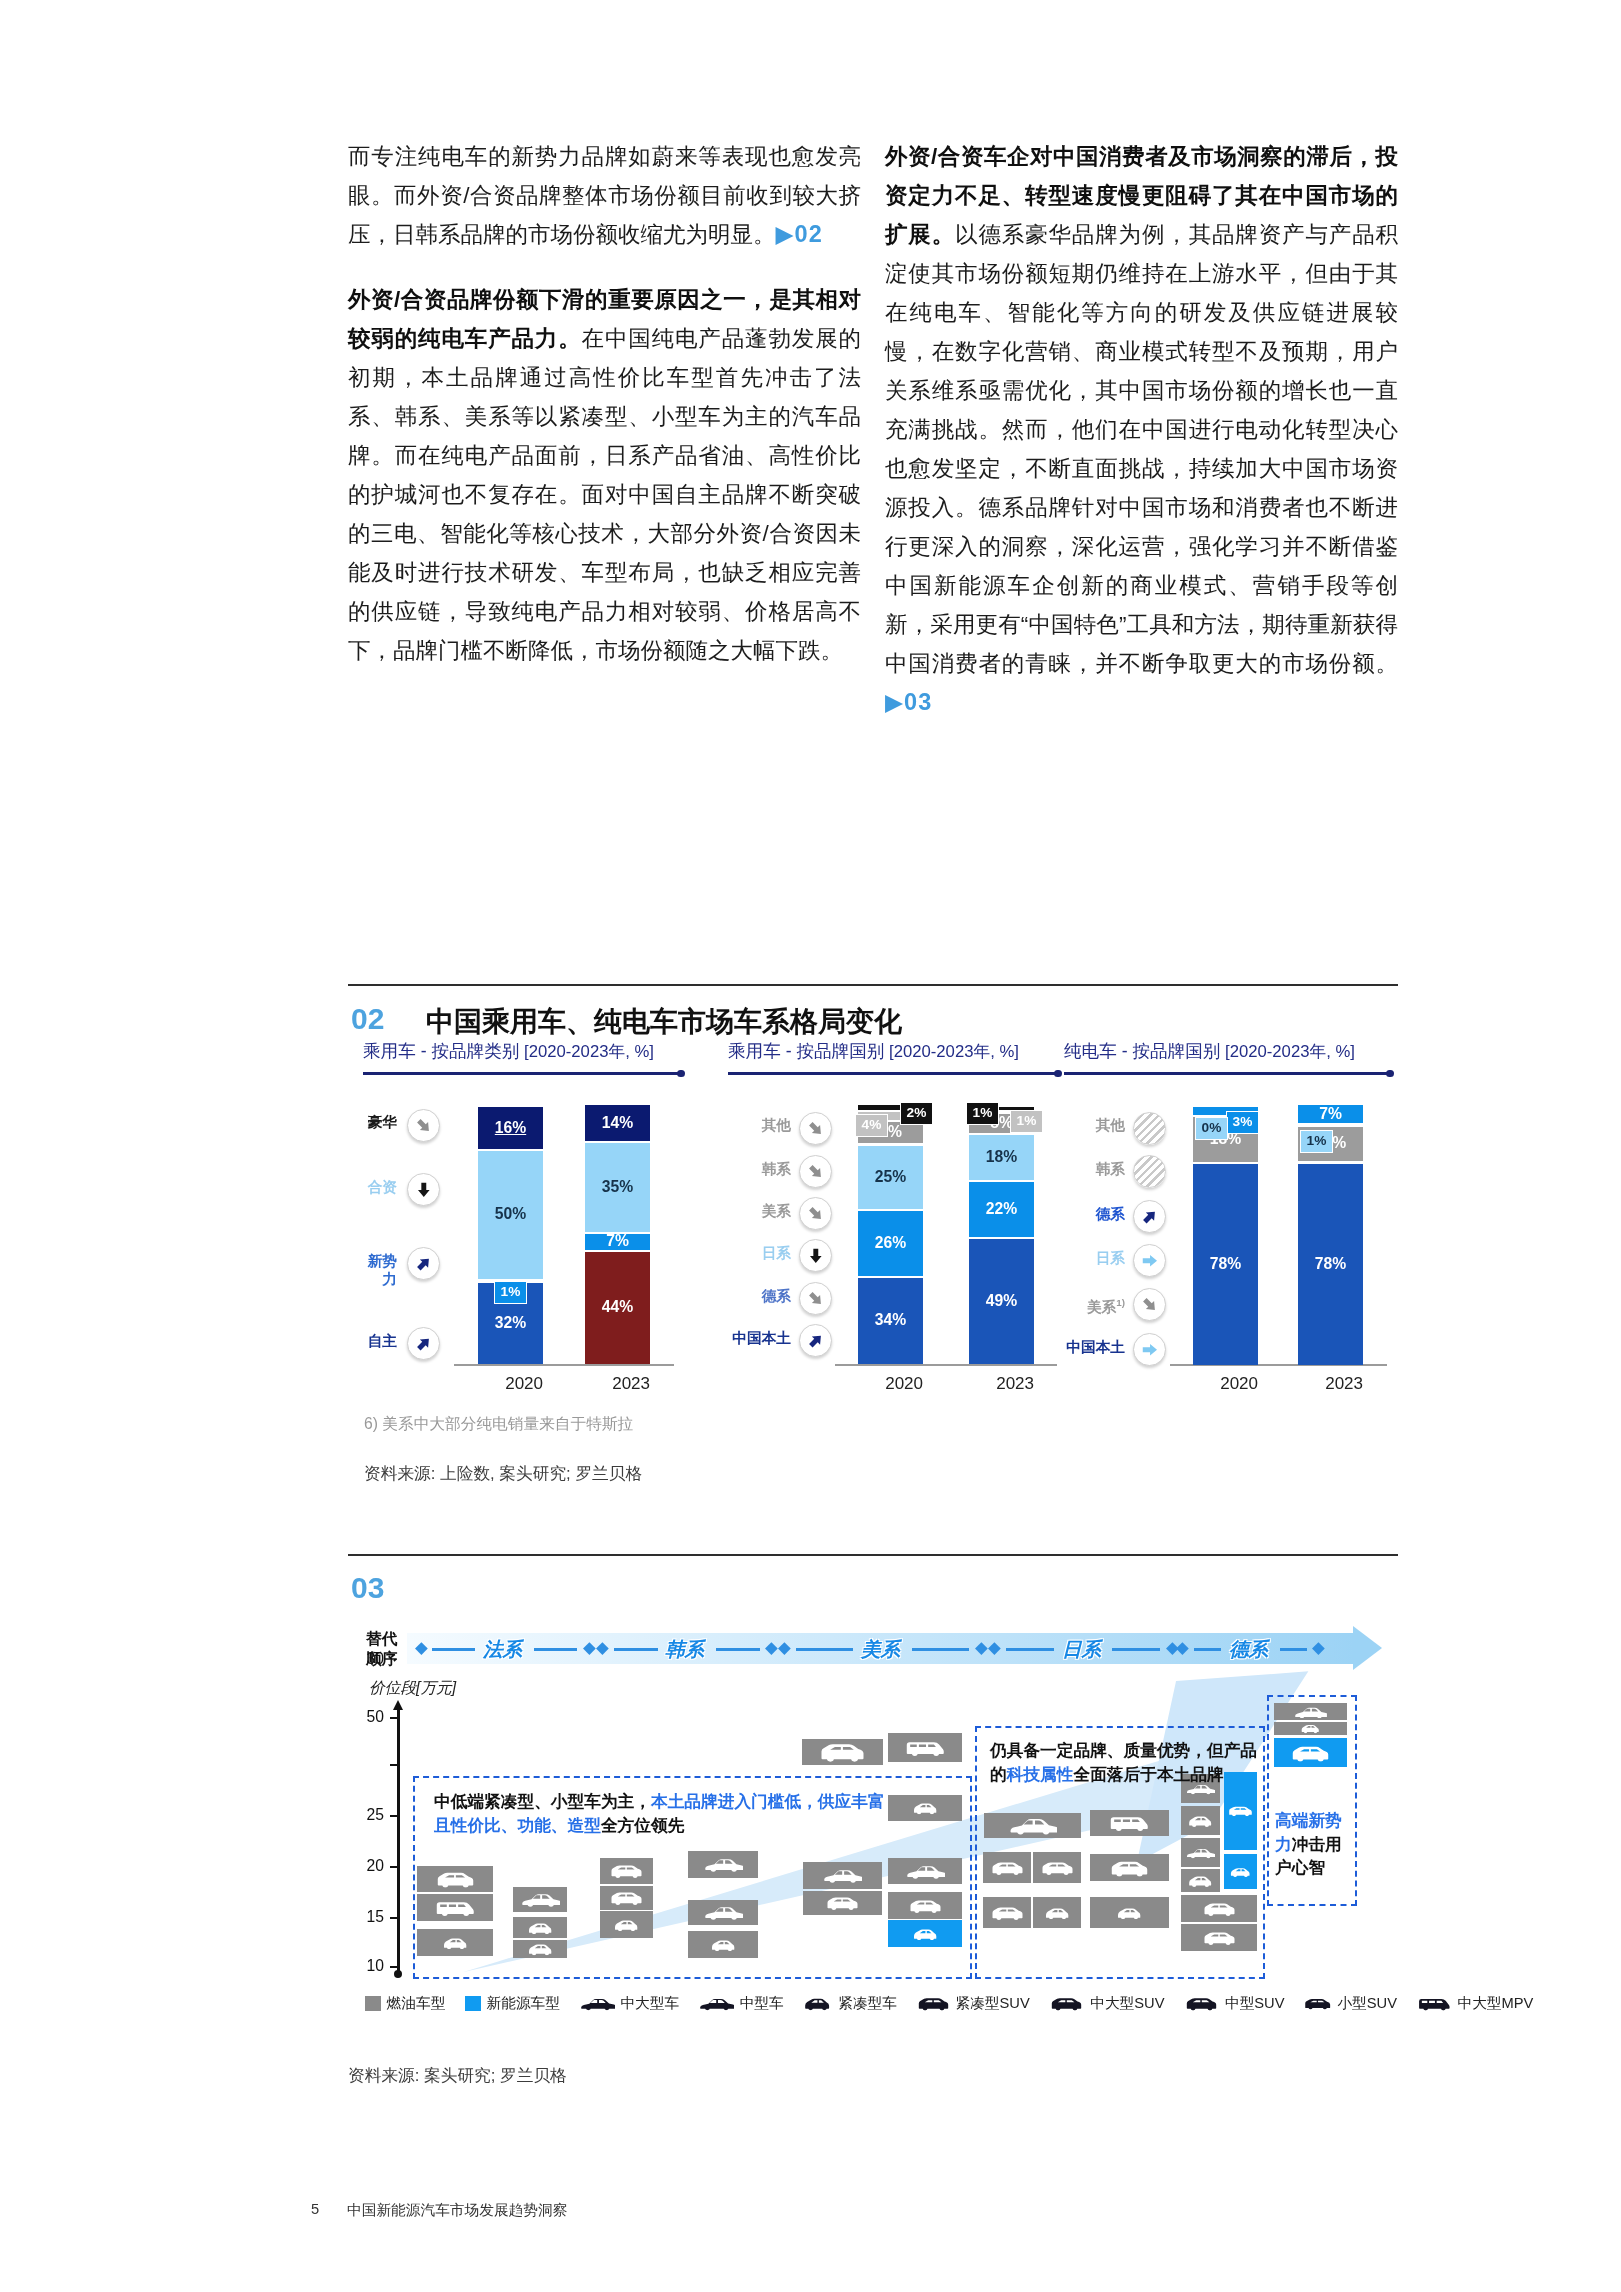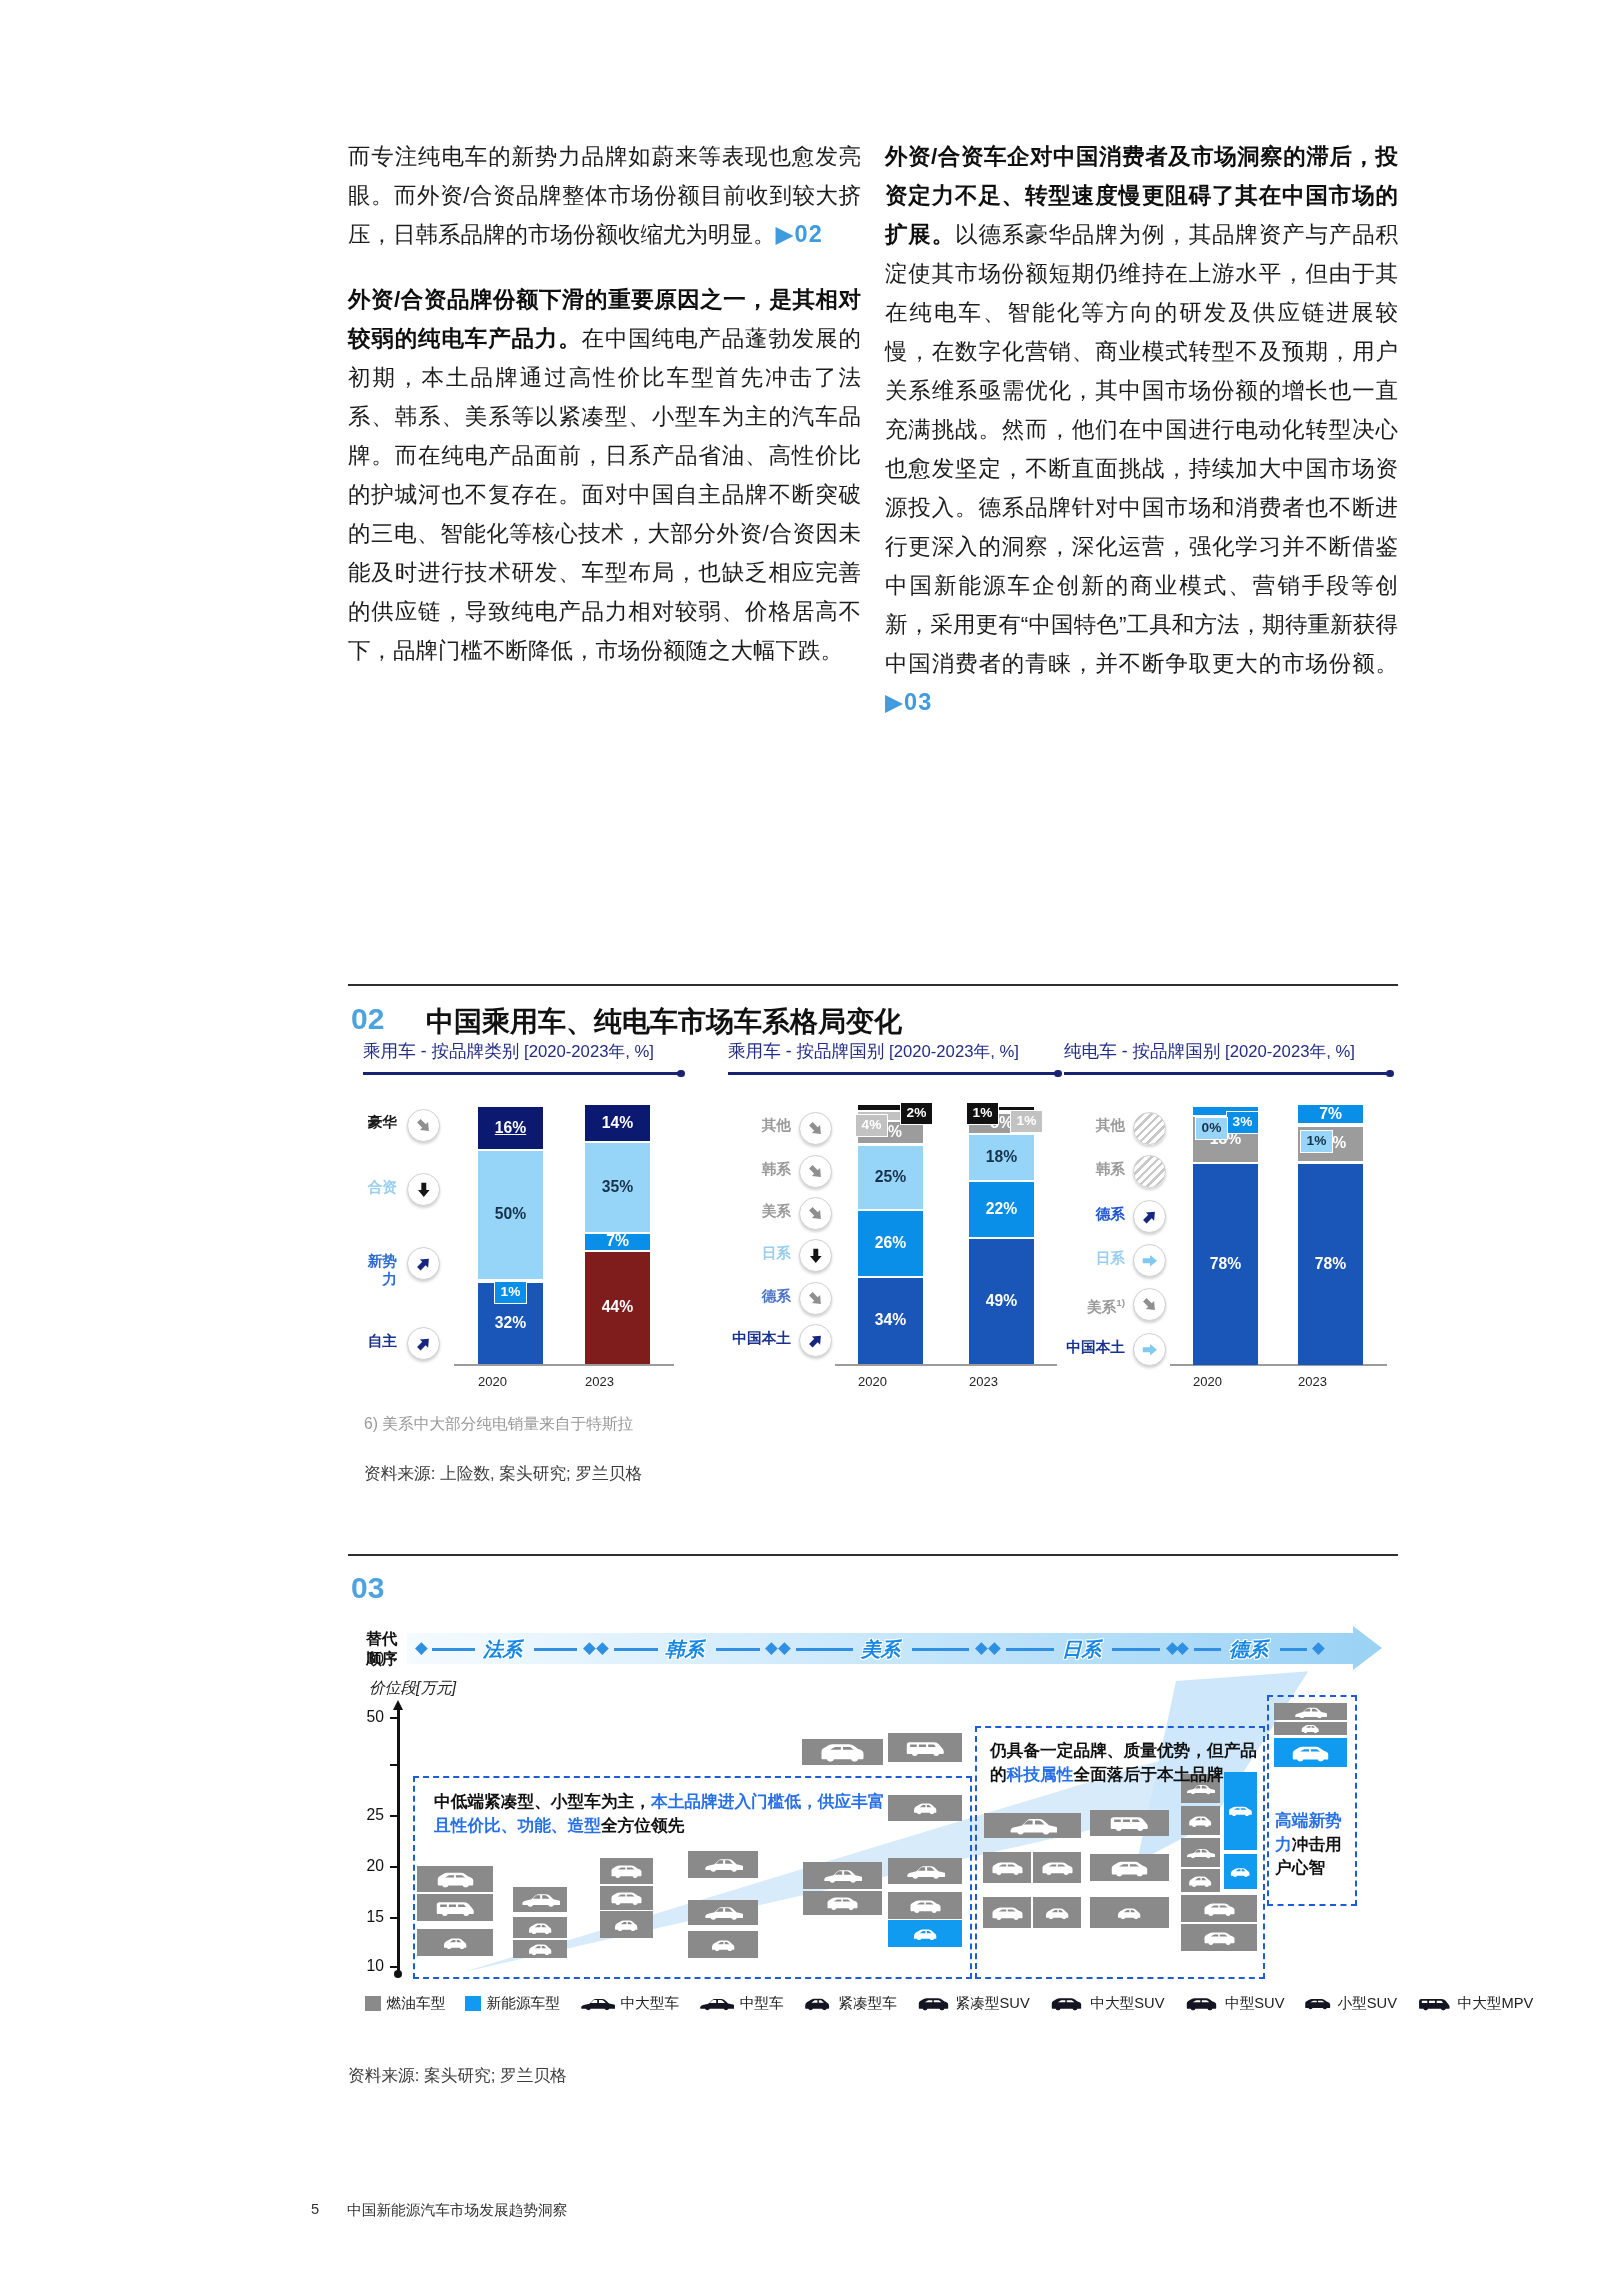--- a/index.html
+++ b/index.html
@@ -24,21 +24,21 @@
   .lg-label{position:absolute;font-size:14.7px;font-weight:bold;text-align:right;line-height:17.6px;}
   .lg-label sup{font-size:9.8px;}
   .lg-circle{position:absolute;width:31px;height:31px;border-radius:50%;background:#fff;border:1px solid #d0d0d0;
              box-shadow:0 2px 2.9px rgba(0,0,0,.18);display:flex;align-items:center;justify-content:center;}
   .lg-circle.hatch{background:repeating-linear-gradient(135deg,#c9c9c9 0 2.5px,#ffffff 2.5px 5.9px);}
   .slice{position:absolute;}
   .slice span{position:absolute;left:0;right:0;text-align:center;font-size:15.7px;font-weight:bold;}
   .chip{position:absolute;width:31px;height:20.6px;line-height:20.6px;text-align:center;font-size:13.7px;font-weight:bold;
         border:1px solid #fff;z-index:6;}
   .axisline{position:absolute;height:2px;background:#9b9b9b;}
-  .yearlab{position:absolute;font-size:13px;color:#222;text-align:left;width:65px;}
+  .yearlab{position:absolute;font-size:17px;color:#222;text-align:right;width:65px;}
   .fn{position:absolute;font-size:15.7px;color:#999;}
   .src{position:absolute;font-size:16.7px;color:#3c3c3c;}
   
   .seq{position:absolute;font-size:15.7px;font-weight:bold;color:#111;white-space:pre-line;line-height:19.6px;}
   .band{position:absolute;background:linear-gradient(90deg,#f5fbff 0%,#cde9fb 45%,#9cd3f5 100%);}
   .band-head{position:absolute;width:0;height:0;border-top:22.5px solid transparent;border-bottom:22.5px solid transparent;border-left:29px solid #9cd3f5;}
   .band-label{position:absolute;font-size:19.6px;font-weight:bold;font-style:italic;color:#1788e5;
               text-shadow:1px 1px 0 #fff,-1px -1px 0 #fff,1px -1px 0 #fff,-1px 1px 0 #fff;white-space:nowrap;}
   .band-line{position:absolute;height:2.5px;background:#2f8fe2;}
   .band-diamond{position:absolute;width:8.8px;height:8.8px;background:#2f8fe2;transform:rotate(45deg);}

